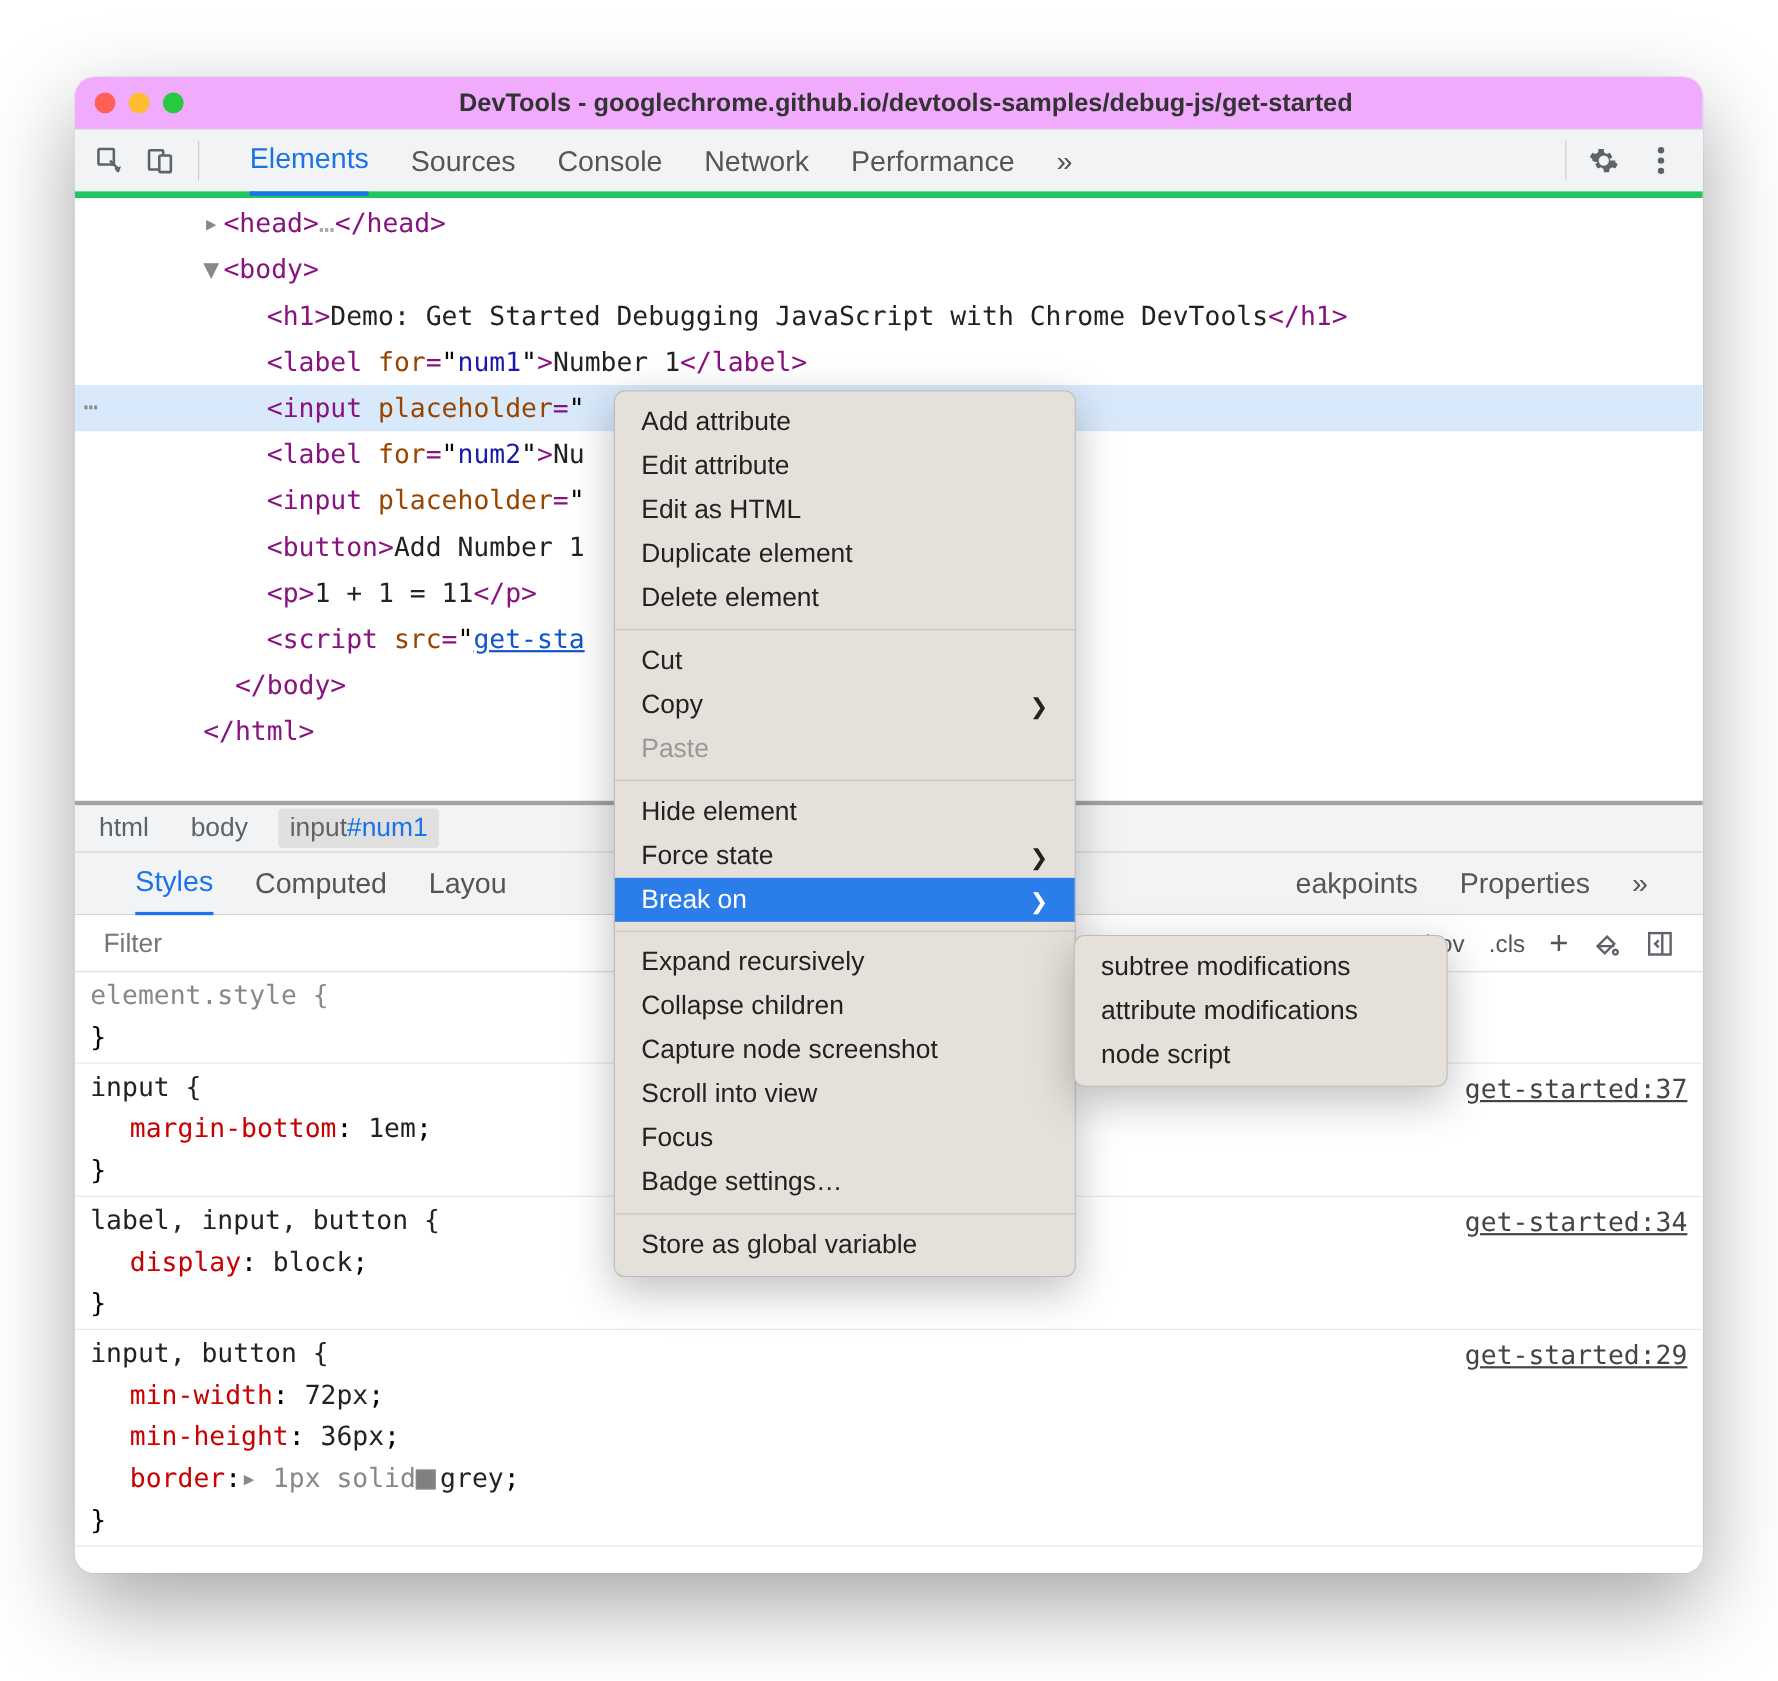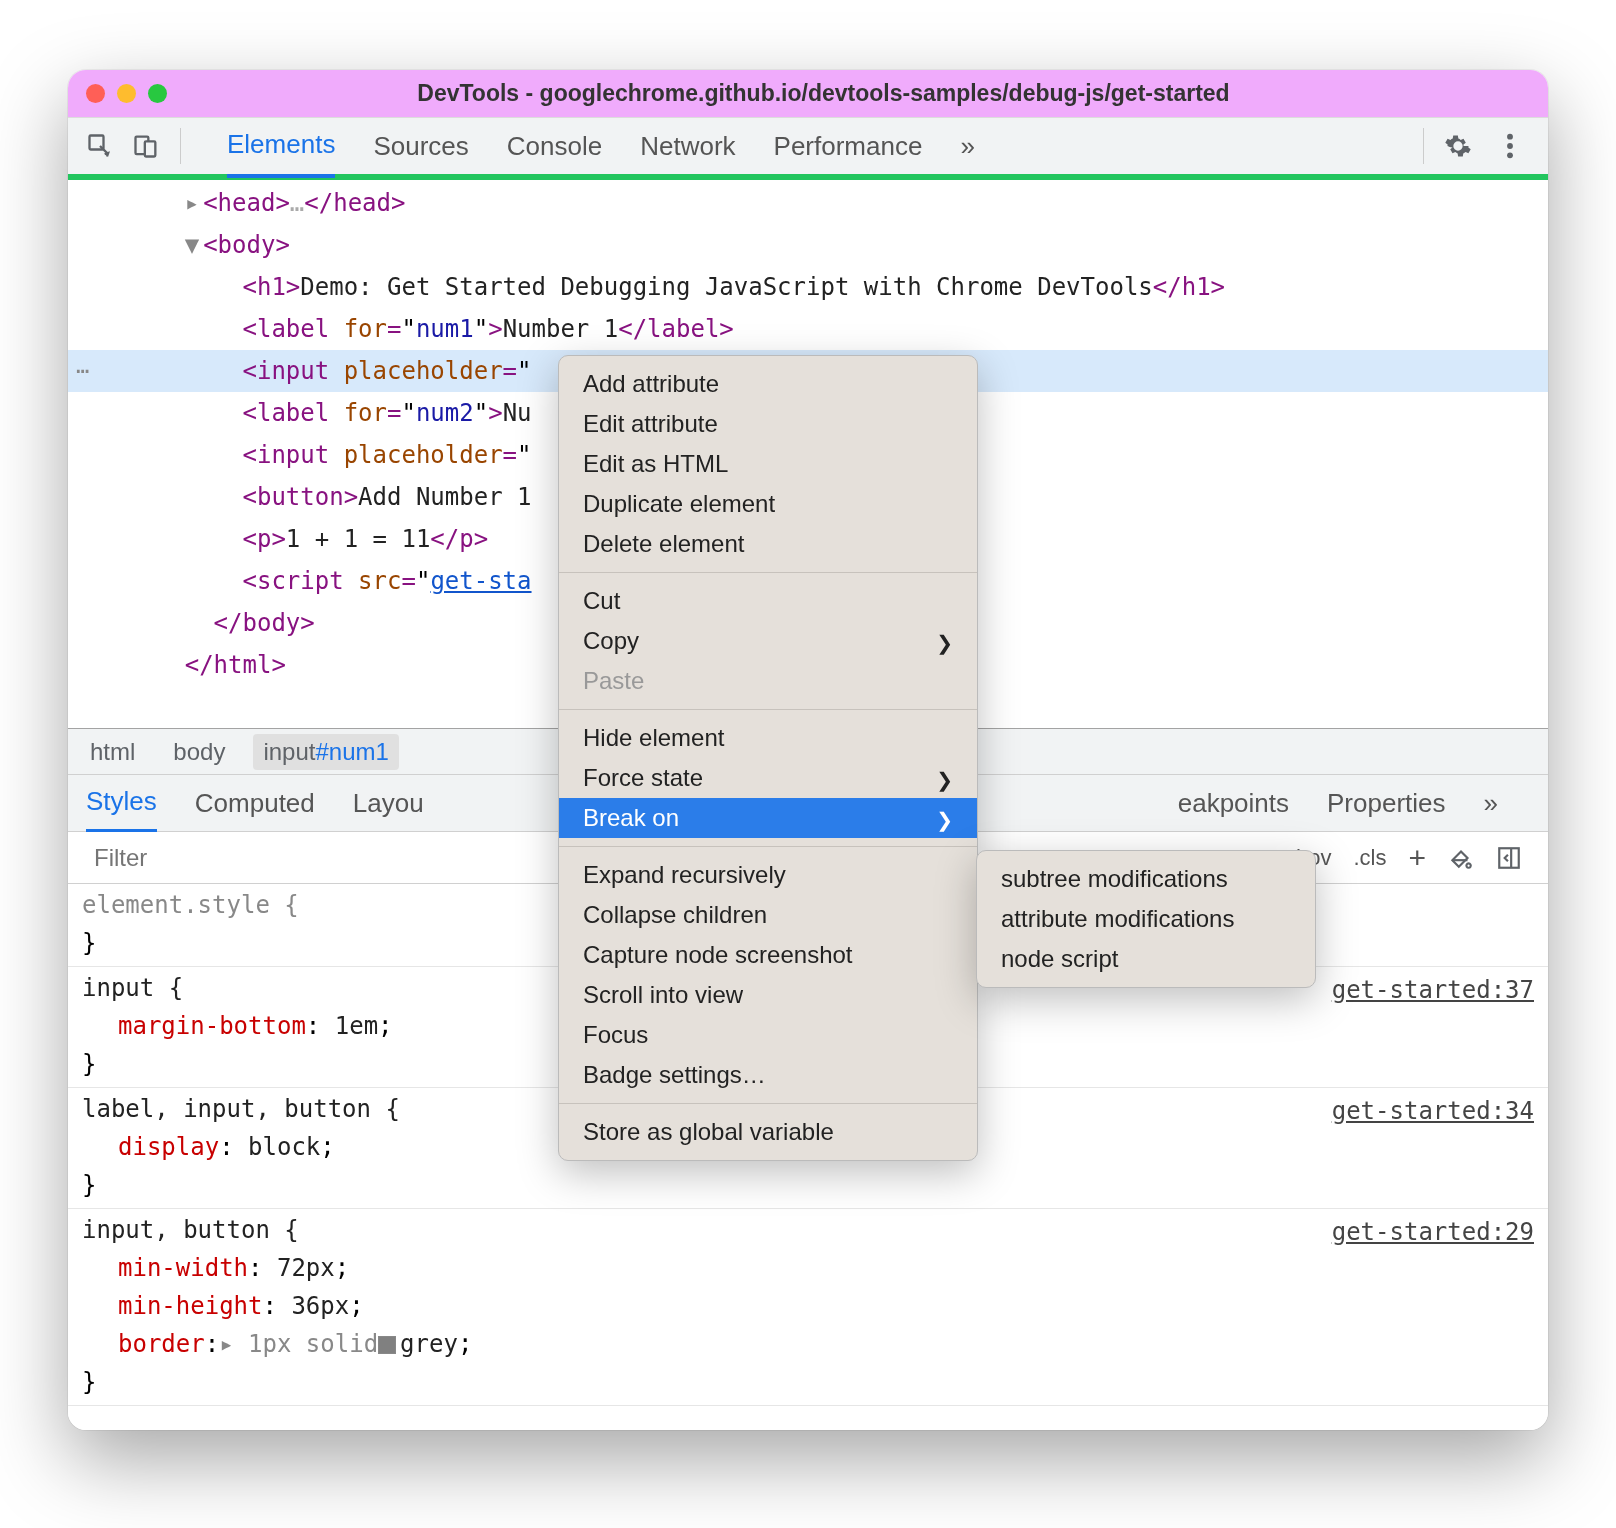--- a/index.html
+++ b/index.html
@@ -73,21 +73,21 @@
 .attr-name { color: #994500; }
 .attr-val { color: #1a1aa6; }
 .text-content { color: #222; }
 .link-val { color: #1155cc; text-decoration: underline; }
 .dim { color: #aaa; }
 .caret { color: #888; margin-right: 4px; }
 
 .breadcrumb {
   height: 46px;
   background: #f1f3f4;
-  border-top: 1px solid #a3a3a3;
+  border-top: 4px solid #a3a3a3;
   display: flex;
   align-items: center;
   padding-left: 12px;
   font-size: 24px;
   color: #5f6368;
   gap: 18px;
   flex-shrink: 0;
 }
 .bc-item { padding: 4px 10px; cursor: pointer; }
 .bc-item.sel { background: #e0e0e0; border-radius: 4px; }
@@ -100,21 +100,21 @@
   align-items: center;
   gap: 38px;
   padding-left: 18px;
   background: #f1f3f4;
   border-bottom: 1px solid #d0d0d0;
   font-size: 26px;
   color: #555;
   flex-shrink: 0;
 }
 .subtab { cursor: pointer; height: 58px; display: flex; align-items: center; }
-.subtab.active { color: #1a73e8; border-bottom: 4px solid #1a73e8; margin-bottom: -1px; }
+.subtab.active { color: #1a73e8; border-bottom: 4px solid #1a73e8; margin-bottom: -1px; margin-left: 37px; }
 
 .filter-row {
   height: 52px;
   display: flex;
   align-items: center;
   border-bottom: 1px solid #d0d0d0;
   padding: 0 26px;
   background: #fff;
   flex-shrink: 0;
 }

